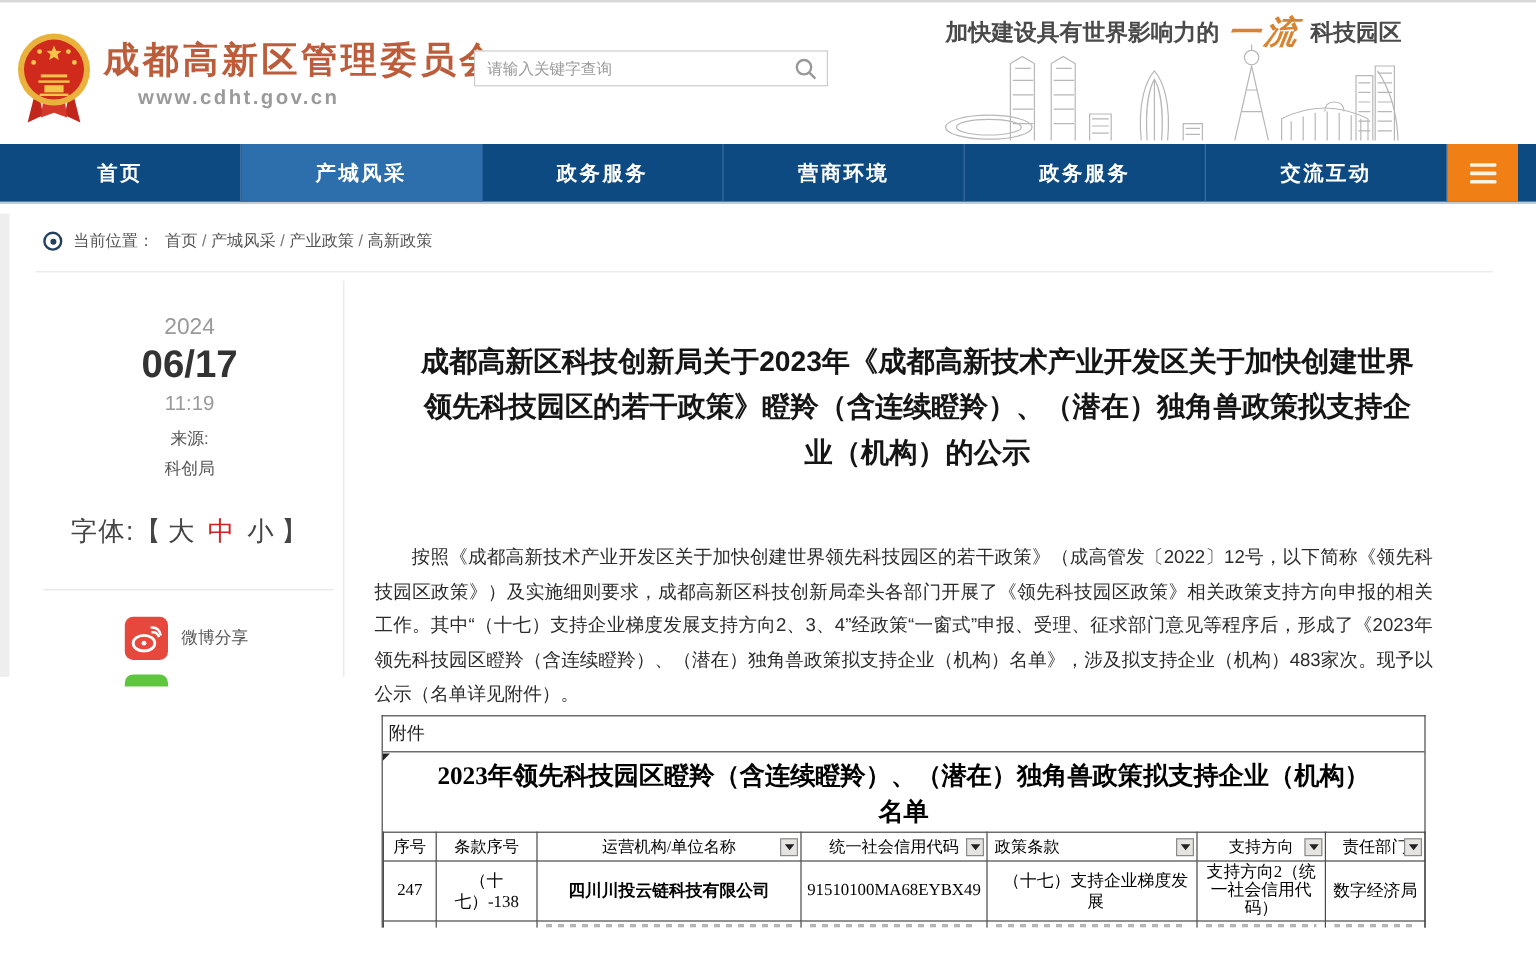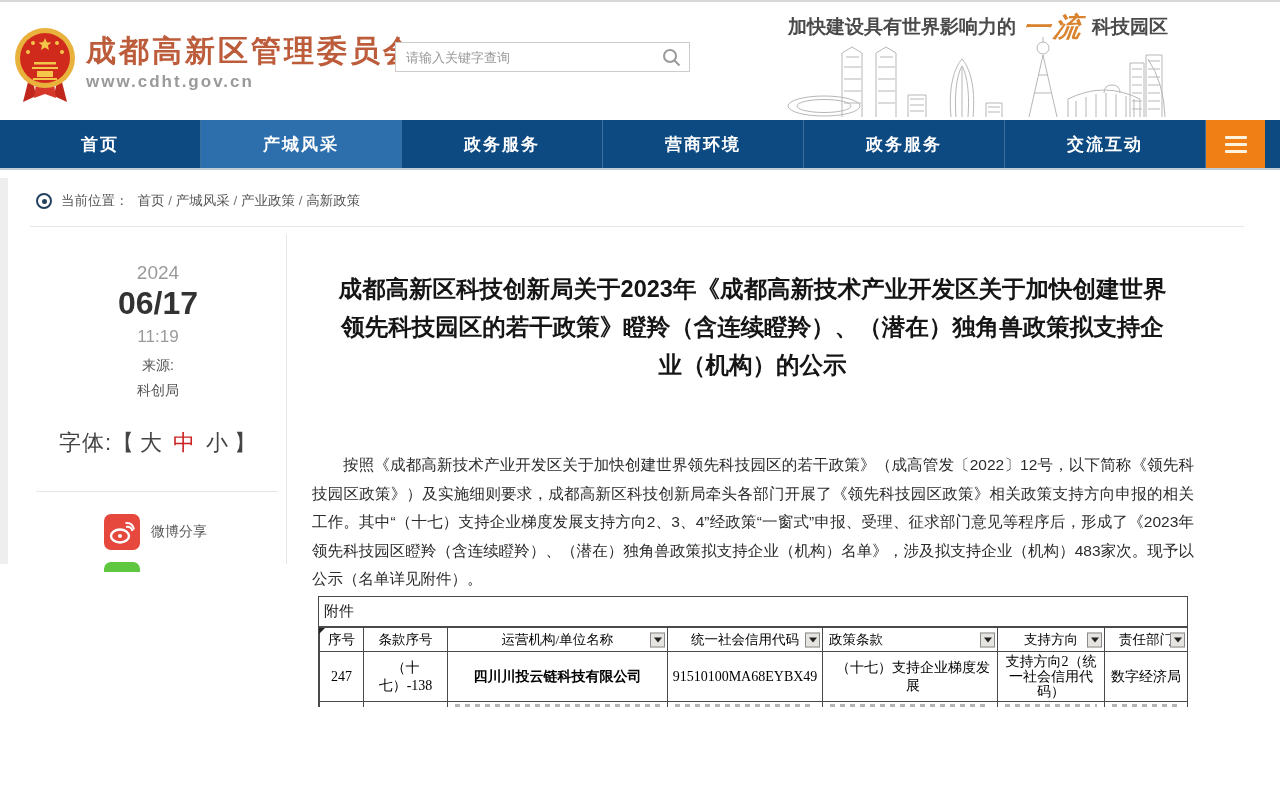--- a/index.html
+++ b/index.html
@@ -7,21 +7,21 @@
     width:1280px;height:795px;position:relative;background:#fff;overflow:hidden;
     font-family:"Liberation Sans","DejaVu Sans",sans-serif;
   }
   .topline{position:absolute;top:0;left:0;width:1280px;height:2px;background:#d8d8d8;}
 
   
   .logo-wrap{position:absolute;left:12px;top:26px;display:flex;align-items:flex-start;}
   .site-text{margin-left:8px;padding-top:8px;}
   .site-title{font-family:"Liberation Serif","DejaVu Serif",serif;font-size:30px;font-weight:bold;
     color:var(--logo-text,#bc5c3a);letter-spacing:3px;line-height:34px;}
-  .site-url{font-size:17px;font-weight:bold;color:#9a9a9a;letter-spacing:2px;margin-top:4px;}
+  .site-url{font-size:17px;font-weight:bold;color:#9a9a9a;letter-spacing:2px;margin-top:4px;margin-left:29px;}
 
   .search-box{position:absolute;left:395px;top:42px;width:293px;height:28px;border:1px solid #ccc;
     display:flex;align-items:center;background:#fff;}
   .search-box input{flex:1;border:none;outline:none;padding:0 10px;font-size:13px;color:#333;
     font-family:"Liberation Sans",sans-serif;background:transparent;}
   .search-box input::placeholder{color:#999;}
   .search-btn{width:36px;height:100%;display:flex;align-items:center;justify-content:center;cursor:pointer;background:none;border:none;}
 
   .slogan{position:absolute;left:788px;top:9px;width:385px;display:flex;align-items:center;gap:7px;
     font-size:19px;font-weight:bold;color:#4a4a4a;white-space:nowrap;}
@@ -216,26 +216,27 @@
       <ellipse cx="11" cy="16" rx="9" ry="6.5" fill="none" stroke="#fff" stroke-width="2.4"></ellipse>
       <circle cx="11" cy="16" r="2" fill="#fff"></circle>
       <path d="M17 7 Q22 6 23.5 11" fill="none" stroke="#fff" stroke-width="2"></path>
       <path d="M18 2.5 Q25 1.5 26.5 9" fill="none" stroke="#fff" stroke-width="2" transform="translate(-1.5,0.5)"></path>
     </svg>
   </span>
   <span class="share-label">微博分享</span>
 </div>
 <div class="wechat-partial"></div>
 
-<h1 class="article-title" style="margin:0;">成都高新区科技创新局关于2023年《成都高新技术产业开发区关于加快创建世界领先科技园区的若干政策》瞪羚（含连续瞪羚）、（潜在）独角兽政策拟支持企业（机构）的公示</h1>
+<h1 class="article-title" style="margin:12px;">成都高新区科技创新局关于2023年《成都高新技术产业开发区关于加快创建世界领先科技园区的若干政策》瞪羚（含连续瞪羚）、（潜在）独角兽政策拟支持企业（机构）的公示</h1>
 <p class="article-para" style="margin:0;">按照《成都高新技术产业开发区关于加快创建世界领先科技园区的若干政策》（成高管发〔2022〕12号，以下简称《领先科技园区政策》）及实施细则要求，成都高新区科技创新局牵头各部门开展了《领先科技园区政策》相关政策支持方向申报的相关工作。其中“（十七）支持企业梯度发展支持方向2、3、4”经政策“一窗式”申报、受理、征求部门意见等程序后，形成了《2023年领先科技园区瞪羚（含连续瞪羚）、（潜在）独角兽政策拟支持企业（机构）名单》，涉及拟支持企业（机构）483家次。现予以公示（名单详见附件）。</p>
 
 <div class="attach">
   <div class="attach-marker"></div>
   <div class="attach-label-row">附件</div>
+  <div class="attach-title">2023年领先科技园区瞪羚（含连续瞪羚）、（潜在）独角兽政策拟支持企业（机构）名单</div>
   <table>
     <colgroup id="table-cols">
         <col style="width: 44px;">
         <col style="width: 84px;">
         <col style="width: 220px;">
         <col style="width: 155px;">
         <col style="width: 175px;">
         <col style="width: 107px;">
         <col style="width: 83px;">
       </colgroup>

